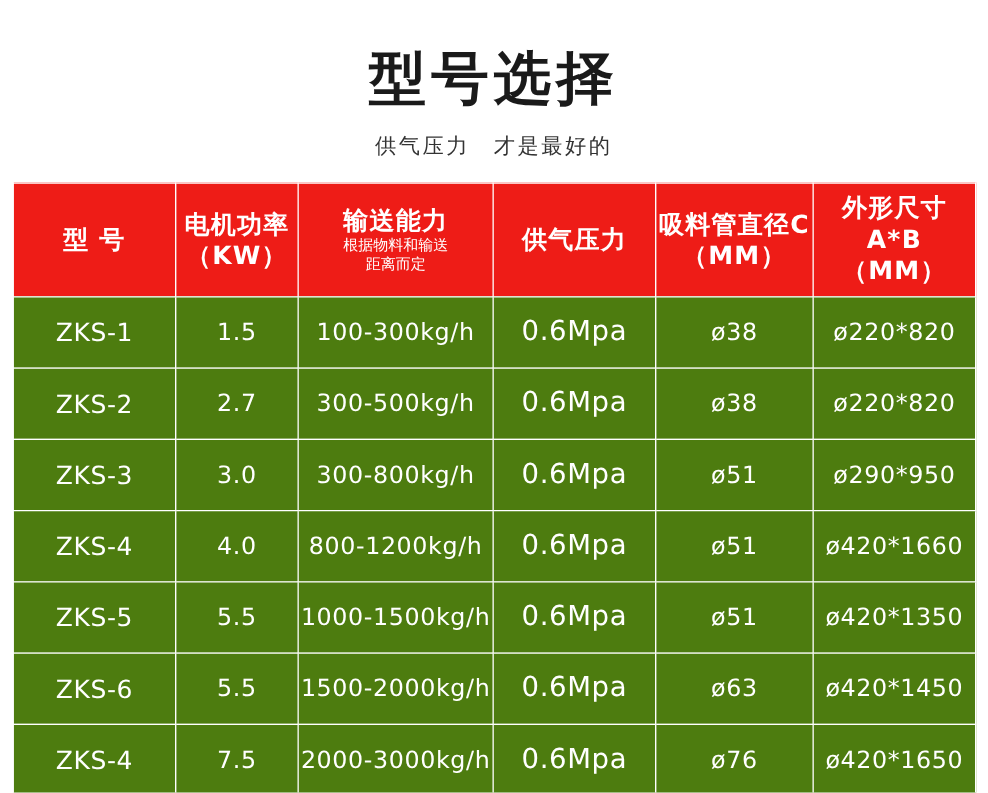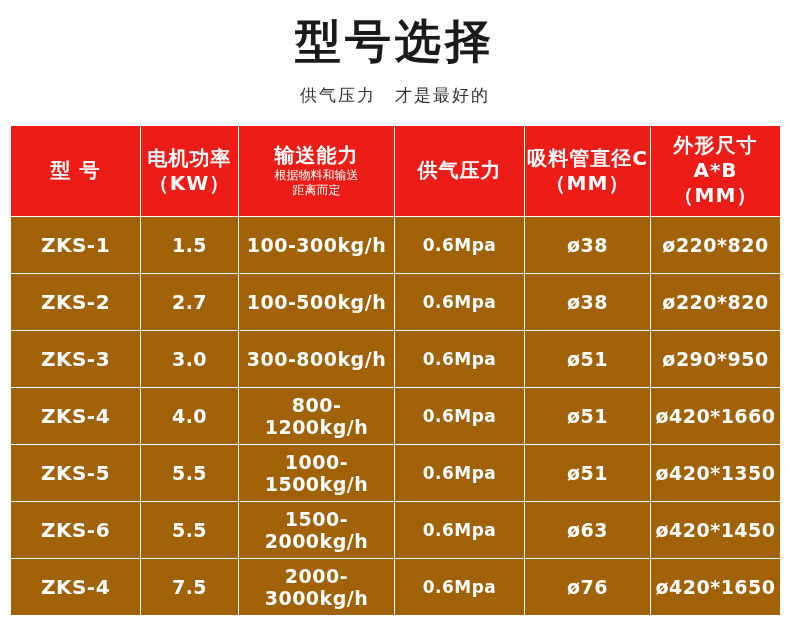--- a/index.html
+++ b/index.html
@@ -14,21 +14,21 @@
     overflow: hidden;
   }
   .page {
     width: 790px;
     height: 634px;
     position: relative;
     box-sizing: border-box;
   }
   .title-block {
     text-align: center;
-    padding-top: 15px;
+    padding-top: 36px;
   }
   .main-title {
     font-size: 46px;
     font-weight: bold;
     color: #1a1a1a;
     letter-spacing: 4px;
     line-height: 1.15;
     margin: 0;
   }
   .sub-title {
@@ -63,32 +63,32 @@
     letter-spacing: 1px;
     line-height: 1.25;
   }
   .th-sub {
     font-size: 12px;
     font-weight: normal;
     line-height: 1.25;
     letter-spacing: 0px;
   }
   tbody td {
-    background: #a16207;
+    background: #4d7c0f;
     color: #ffffff;
     height: 54px;
     font-size: 19px;
-    font-weight: bold;
+    font-weight: normal;
     letter-spacing: 0.5px;
   }
   tbody tr td.model {
     font-size: 20px;
   }
   tbody td.small {
-    font-size: 17px;
+    font-size: 22px;
   }
   
   col.c0 { width: 130px; }
   col.c1 { width: 98px; }
   col.c2 { width: 156px; }
   col.c3 { width: 130px; }
   col.c4 { width: 126px; }
   col.c5 { width: 130px; }
 </style>
 </head>
@@ -143,21 +143,21 @@
           <td class="model">ZKS-1</td>
           <td>1.5</td>
           <td>100-300kg/h</td>
           <td class="small">0.6Mpa</td>
           <td>ø38</td>
           <td>ø220*820</td>
         </tr>
         <tr>
           <td class="model">ZKS-2</td>
           <td>2.7</td>
-          <td>100-500kg/h</td>
+          <td>300-500kg/h</td>
           <td class="small">0.6Mpa</td>
           <td>ø38</td>
           <td>ø220*820</td>
         </tr>
         <tr>
           <td class="model">ZKS-3</td>
           <td>3.0</td>
           <td>300-800kg/h</td>
           <td class="small">0.6Mpa</td>
           <td>ø51</td>

